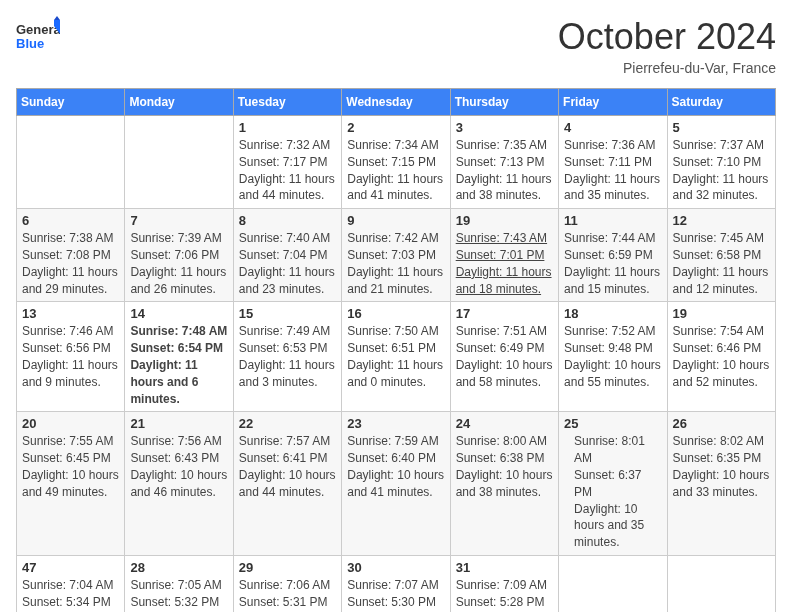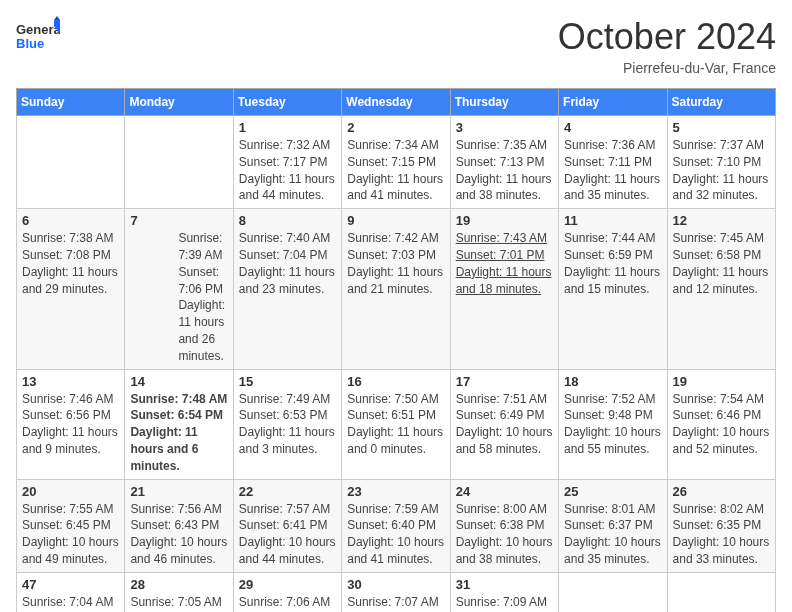--- a/index.html
+++ b/index.html
@@ -139,21 +139,21 @@
       </tr>
       <tr>
         <td>
           <span class="day-number">6</span>
           <div class="day-info" style="white-space: pre-line;">Sunrise: 7:38 AM
 Sunset: 7:08 PM
 Daylight: 11 hours and 29 minutes.</div>
         </td>
         <td>
           <span class="day-number">7</span>
-          <div class="day-info" style="white-space: pre-line; margin-left: 48px;">Sunrise: 7:39 AM
+          <div class="day-info" style="white-space: pre-line;">Sunrise: 7:39 AM
 Sunset: 7:06 PM
 Daylight: 11 hours and 26 minutes.</div>
         </td>
         <td>
           <span class="day-number">8</span>
           <div class="day-info" style="white-space: pre-line;">Sunrise: 7:40 AM
 Sunset: 7:04 PM
 Daylight: 11 hours and 23 minutes.</div>
         </td>
         <td>
@@ -251,21 +251,21 @@
 Daylight: 10 hours and 41 minutes.</div>
         </td>
         <td>
           <span class="day-number">24</span>
           <div class="day-info" style="white-space: pre-line;">Sunrise: 8:00 AM
 Sunset: 6:38 PM
 Daylight: 10 hours and 38 minutes.</div>
         </td>
         <td>
           <span class="day-number">25</span>
-          <div class="day-info" style="white-space: pre-line;">Sunrise: 8:01 AM
+          <div class="day-info" style="white-space: pre-line; margin-left: 10px;">Sunrise: 8:01 AM
 Sunset: 6:37 PM
 Daylight: 10 hours and 35 minutes.</div>
         </td>
         <td>
           <span class="day-number">26</span>
           <div class="day-info" style="white-space: pre-line;">Sunrise: 8:02 AM
 Sunset: 6:35 PM
 Daylight: 10 hours and 33 minutes.</div>
         </td>
       </tr>

